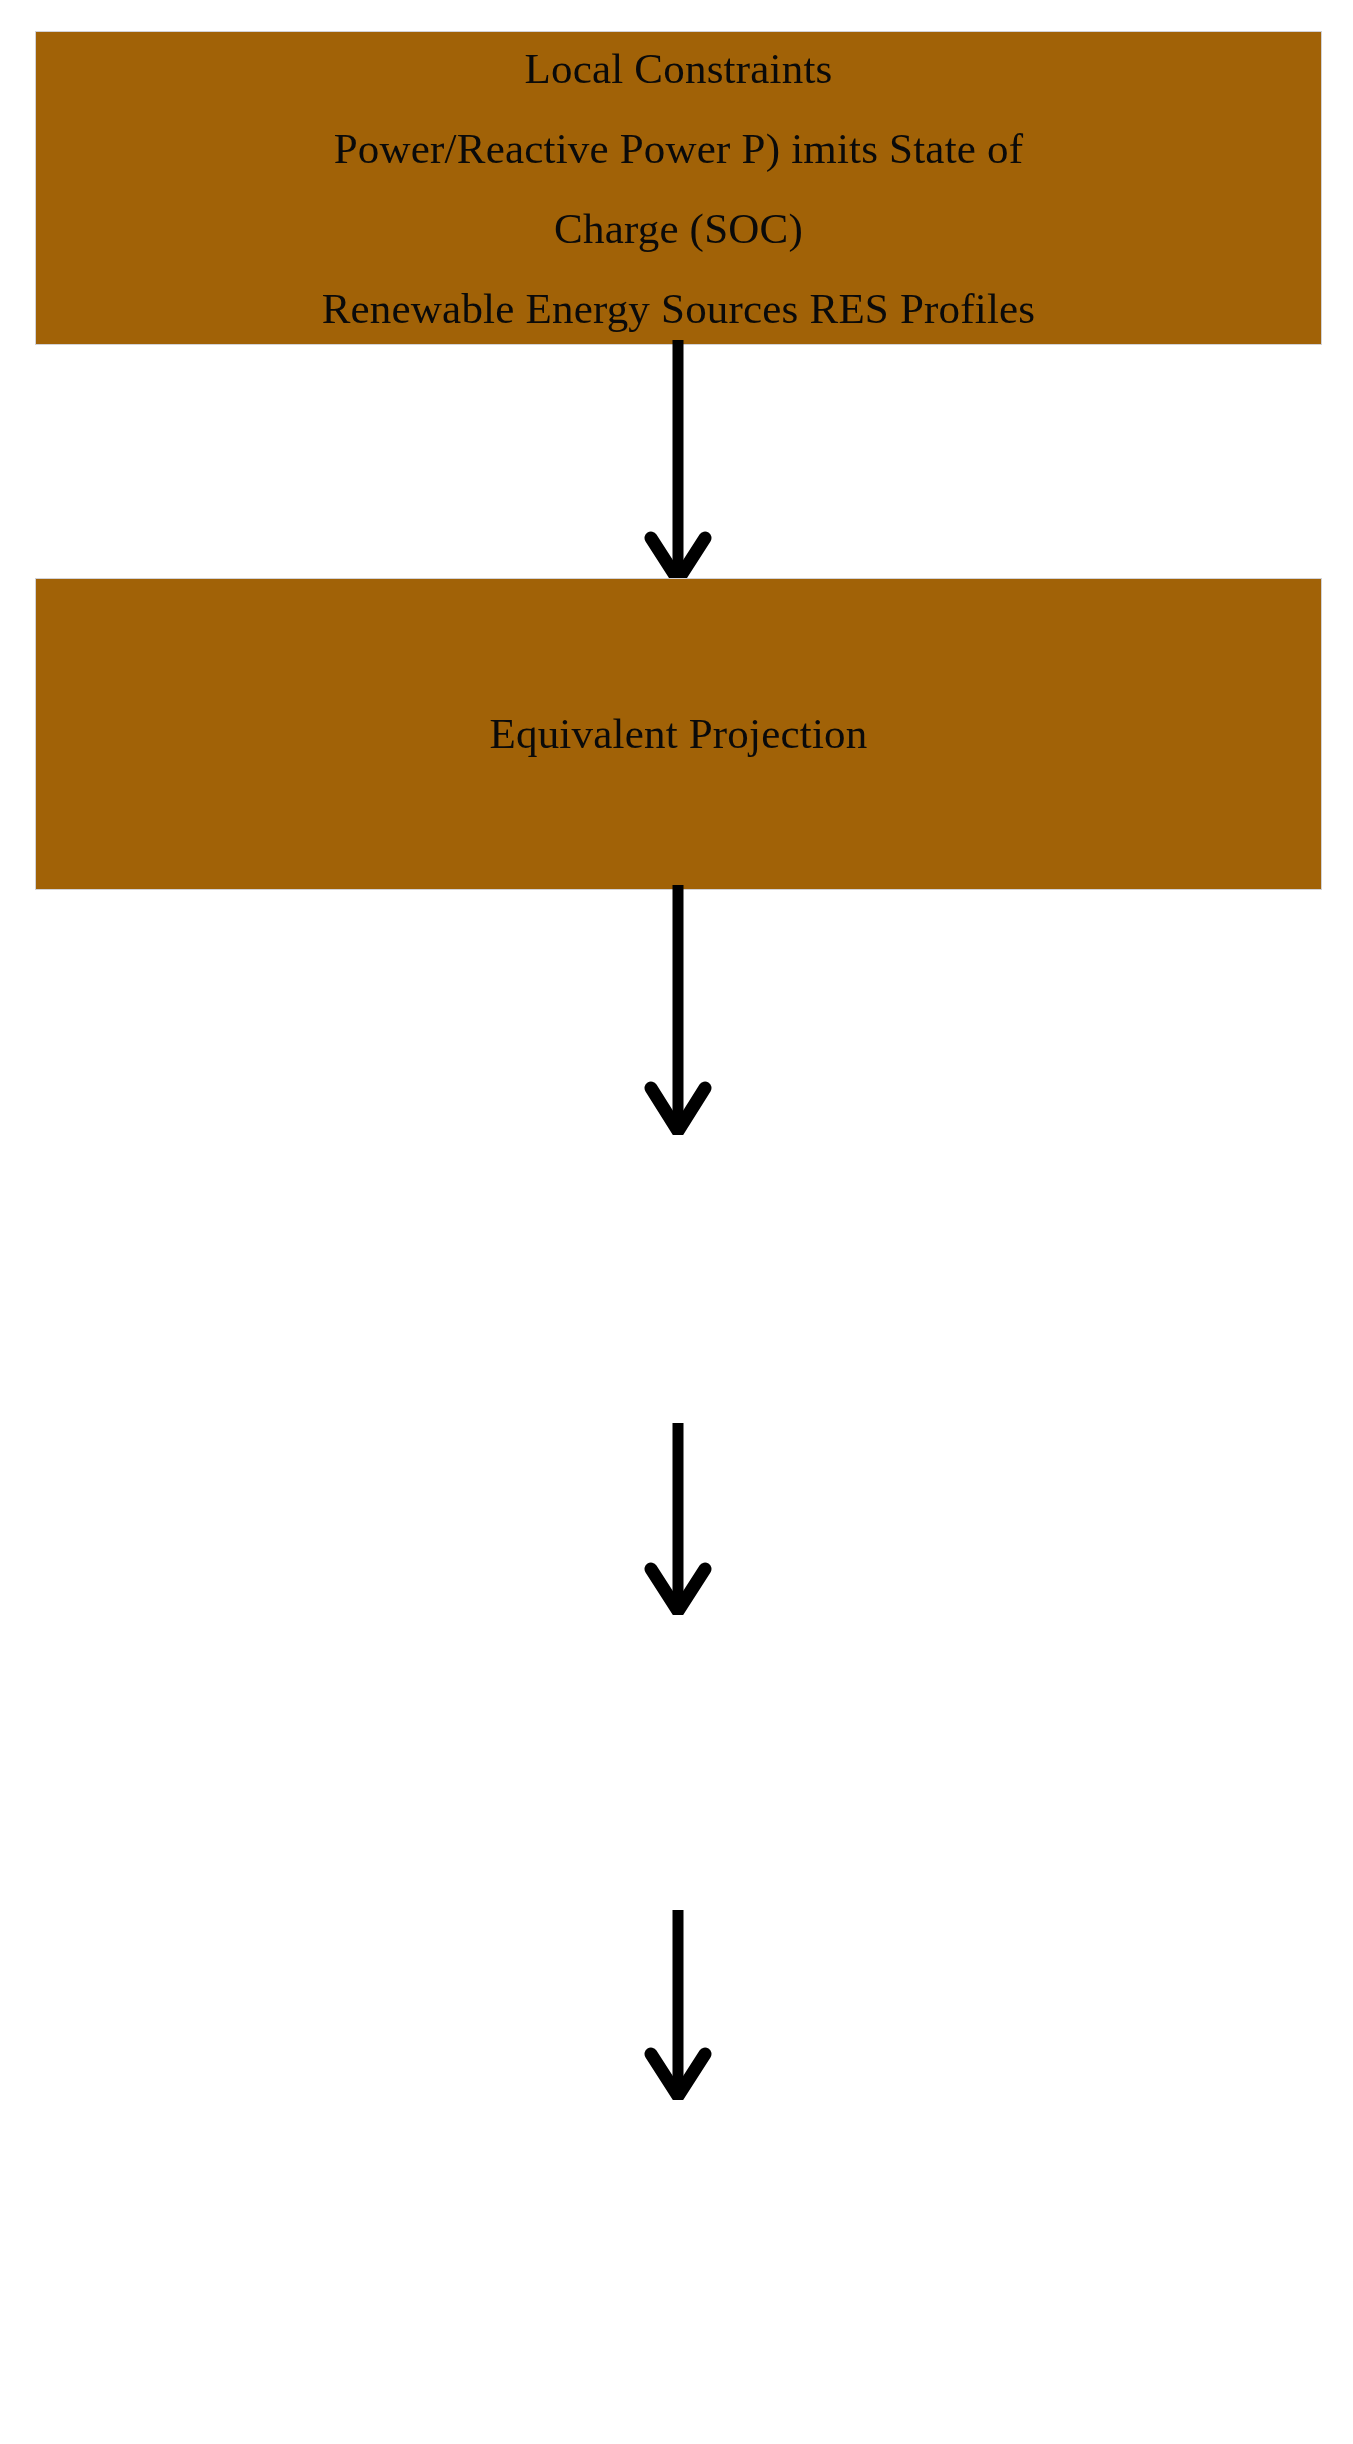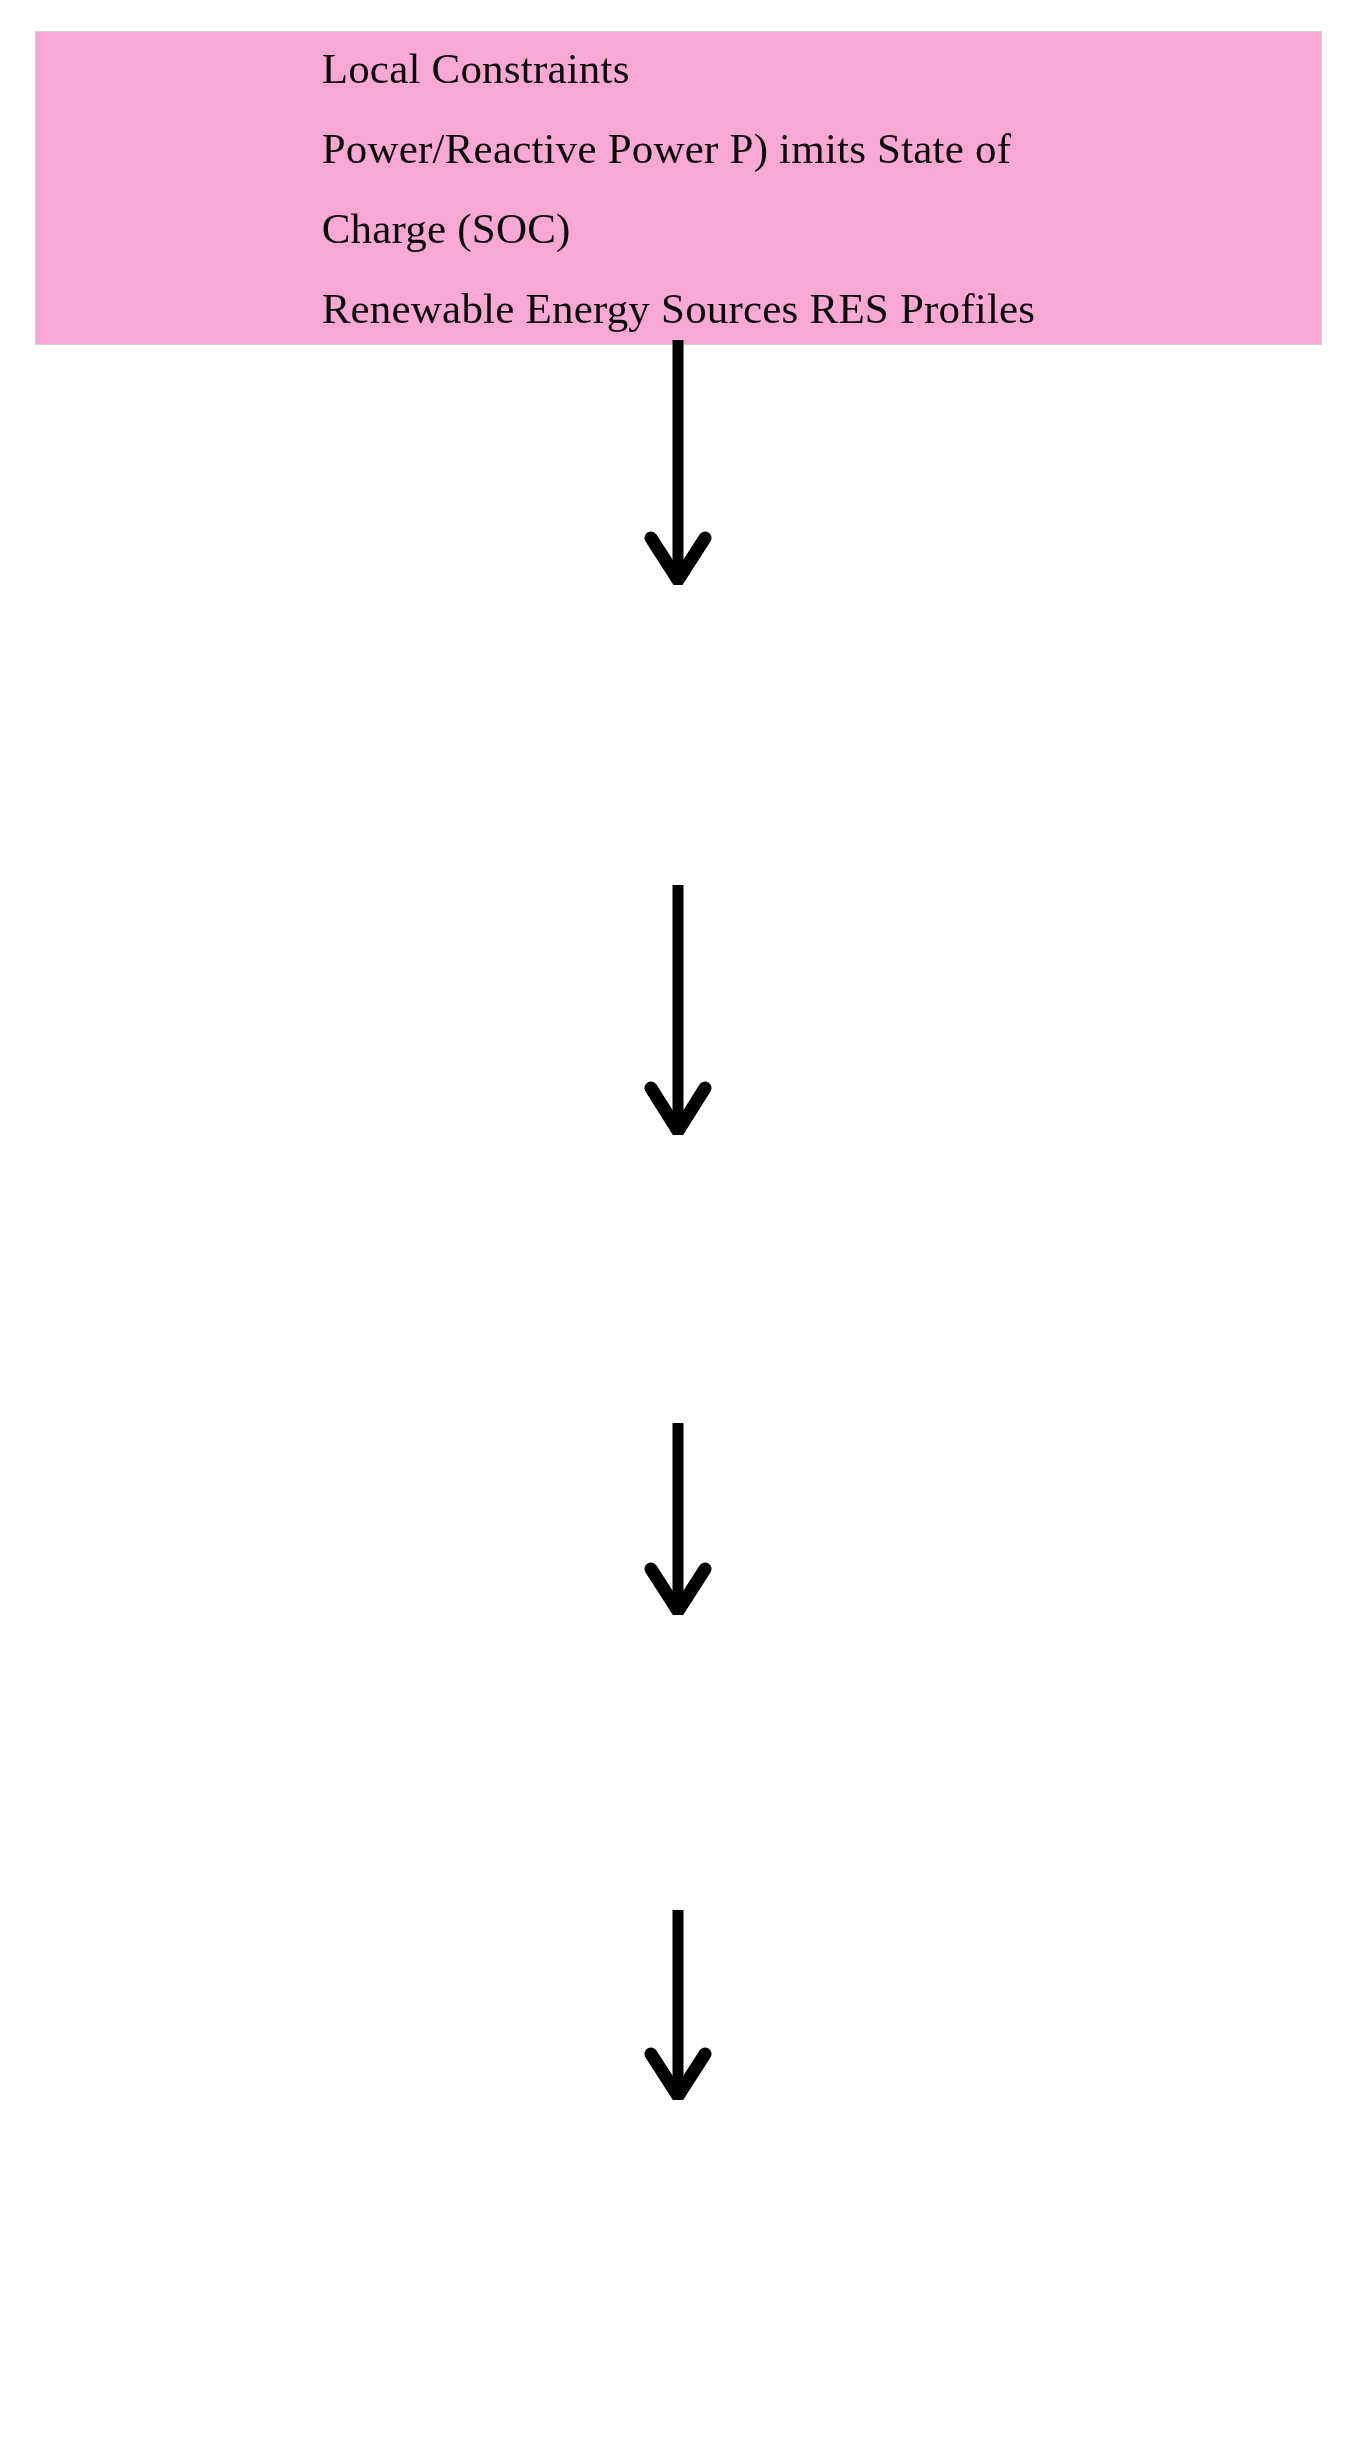--- a/index.html
+++ b/index.html
@@ -22,25 +22,25 @@
     width: 1353px;
     height: 2444px;
   }
 
   .node {
     position: absolute;
     left: 35px;
     width: 1287px;
     box-sizing: border-box;
     border: 1px solid #d2d2d6;
-    background: #f9a8d4;
+    background: #a16207;
     display: flex;
     align-items: center;
     justify-content: center;
-    text-align: left;
+    text-align: center;
   }
 
   .node-label {
     font-family: "Liberation Serif", "DejaVu Serif", serif;
     font-size: 43px;
     line-height: 80px;
     color: #0a0a0a;
     font-weight: 400;
     letter-spacing: 0.2px;
     white-space: pre-line;
@@ -81,20 +81,23 @@
 Renewable Energy Sources RES Profiles</div>
   </div>
 
   <div class="arrow" id="arrow-0">
     <svg viewBox="0 0 1353 245" preserveAspectRatio="none">
       <line x1="678" y1="0" x2="678" y2="234" stroke="#000000" stroke-width="11"></line>
       <polyline points="651,198 678,240 705,198" fill="none" stroke="#000000" stroke-width="13" stroke-linecap="round" stroke-linejoin="miter"></polyline>
     </svg>
   </div>
 
+  <div class="node" id="node-1">
+    <div class="node-label">Equivalent Projection</div>
+  </div>
 
   <div class="arrow" id="arrow-1">
     <svg viewBox="0 0 1353 250" preserveAspectRatio="none">
       <line x1="678" y1="0" x2="678" y2="240" stroke="#000000" stroke-width="11"></line>
       <polyline points="651,203 678,246 705,203" fill="none" stroke="#000000" stroke-width="13" stroke-linecap="round" stroke-linejoin="miter"></polyline>
     </svg>
   </div>
 
 
   <div class="arrow" id="arrow-2">

